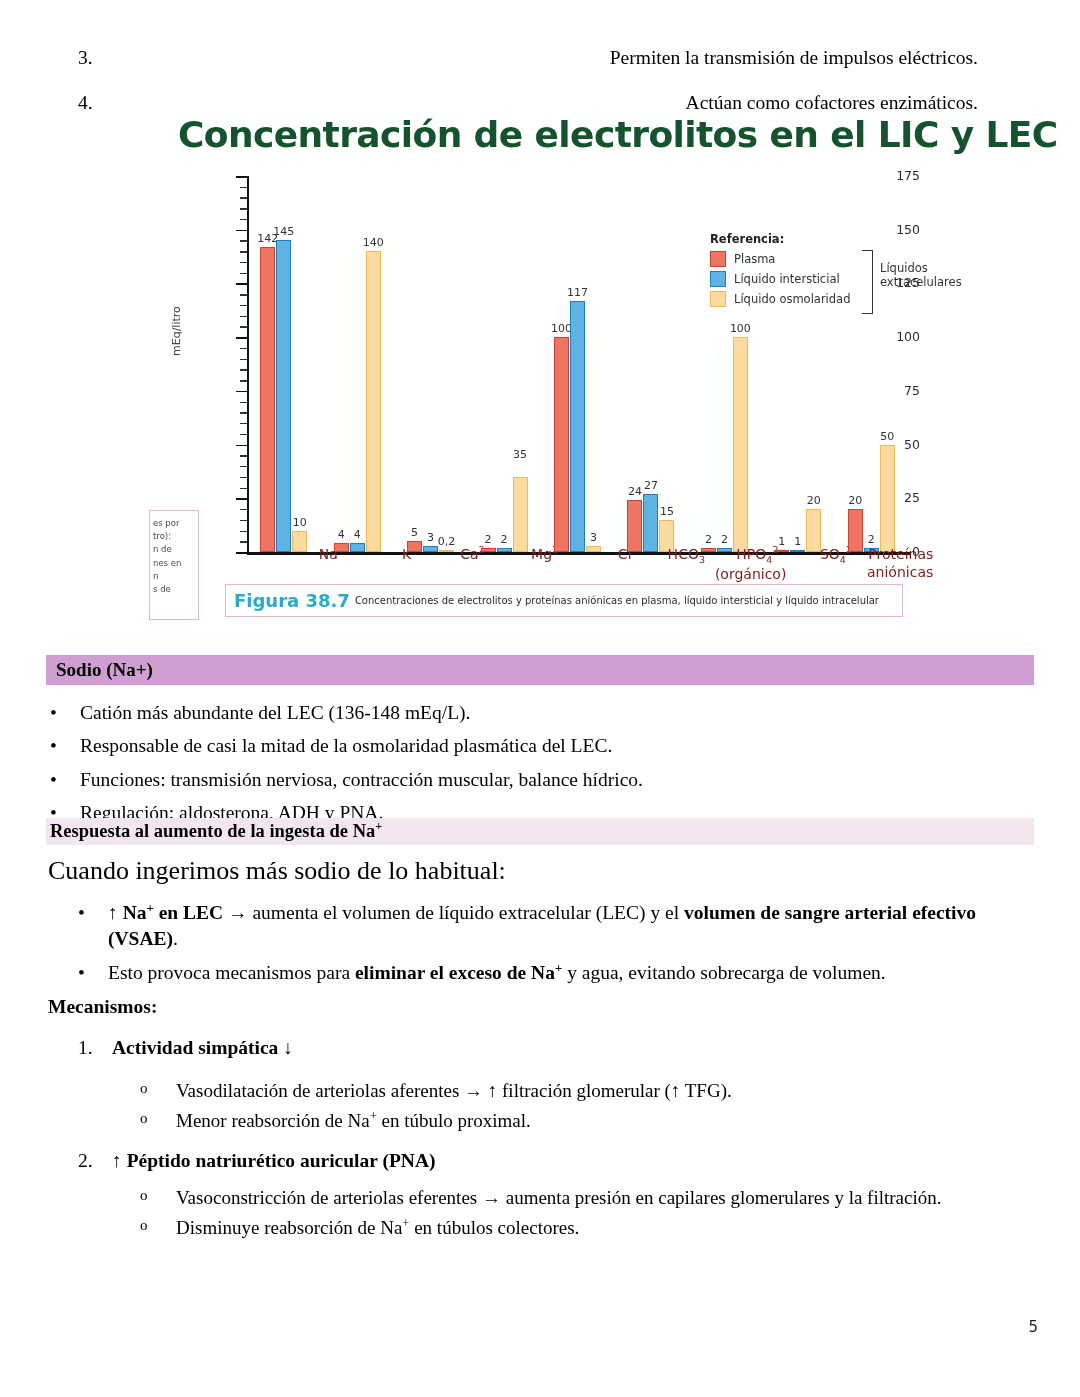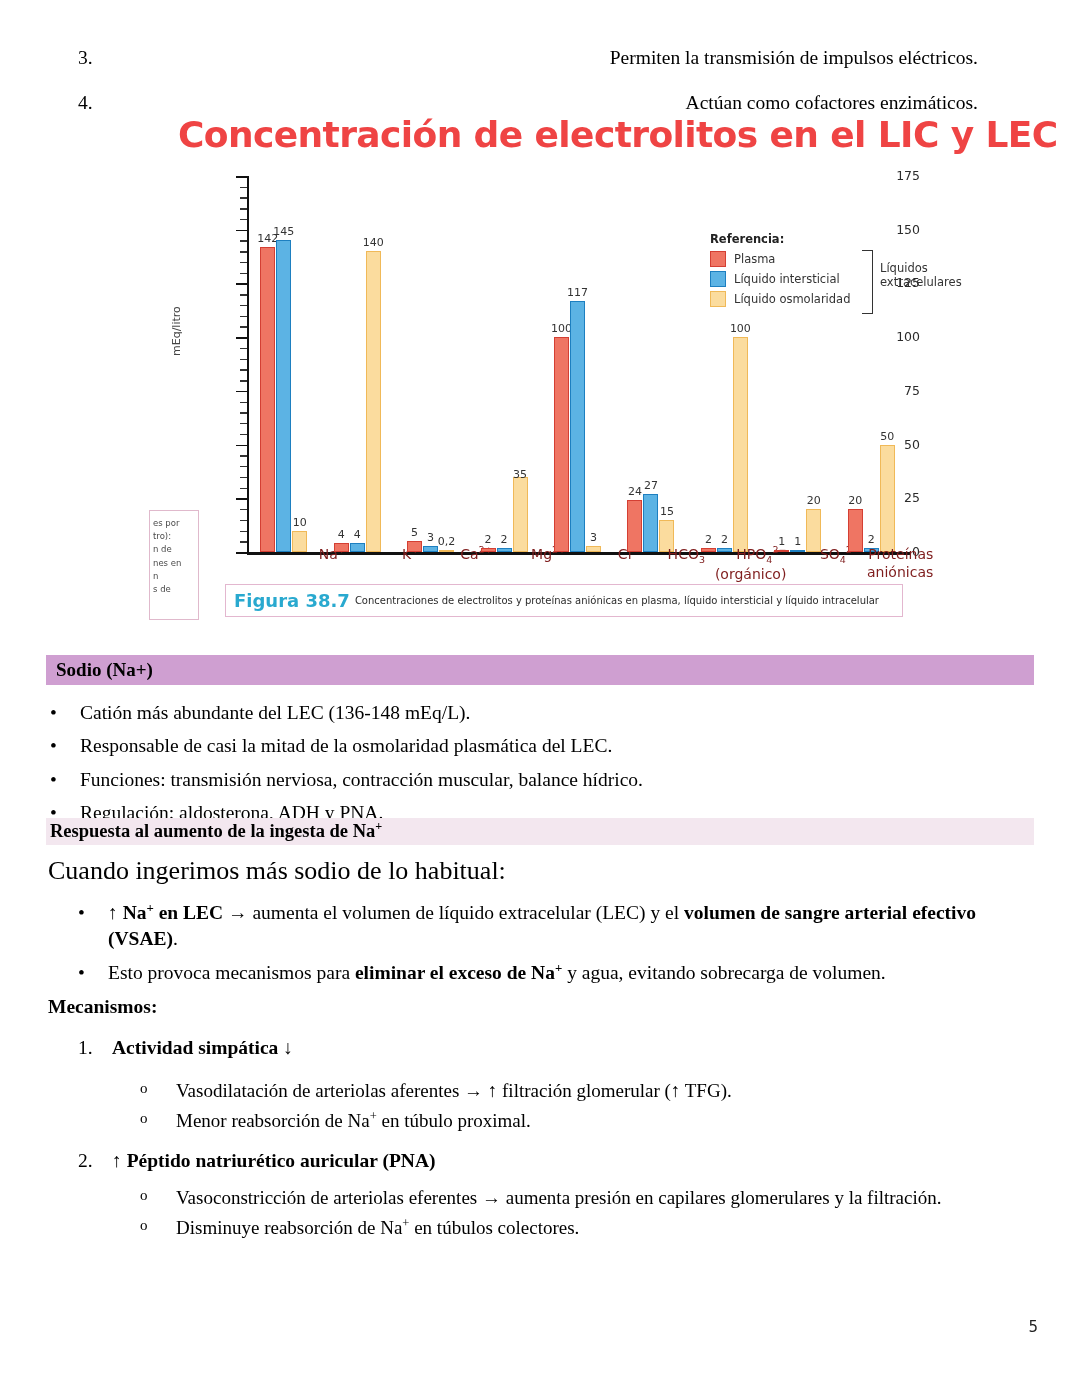--- a/index.html
+++ b/index.html
@@ -18,21 +18,21 @@
   .toplist .li { display:flex; font-size:19.5px; line-height:1.25; margin-bottom:21px; }
   .toplist .num { width:36px; flex:0 0 36px; }
   .toplist .txt { flex:1;text-align:right; }
 
   
   .figure-wrap { position:absolute; left:150px; top:112px; width:770px; height:520px; }
   .chart-title {
     position:absolute; left:28px; top:2px;
     font-family:"DejaVu Sans", sans-serif;
     font-size:36px; font-weight:700; letter-spacing:-0.6px;
-    color:#ef4444; white-space:nowrap;
+    color:#14532d; white-space:nowrap;
   }
 
   .plot { position:absolute; left:22px; top:58px; width:748px; height:400px; }
   .yaxis-label {
     position:absolute; left:-2px; top:186px;
     transform:rotate(-90deg); transform-origin:left top;
     font-family:"DejaVu Sans", sans-serif; font-size:11px; color:#444;
     white-space:nowrap;
   }
   .axis-v { position:absolute; left:75px; top:6px; width:2px; height:378px; background:#111; }
@@ -235,21 +235,21 @@
             <div class="bar intra" style="left: 43.2222px; width: 15px; height: 2.2px; bottom: 2px;"></div>
             <div class="vallab" style="left: 37.2222px; width: 27px; bottom: 6.2px;">0,2</div>
             <div class="catlab" style="left: -23.2778px;">Ca<sup>2+</sup></div>
           </div>
           <div class="group" style="left: 220.333px; width: 73.4444px;">
             <div class="bar plasma" style="left: 11.2222px; width: 15px; height: 4.29714px; bottom: 2px;"></div>
             <div class="vallab" style="left: 5.22222px; width: 27px; bottom: 8.29714px;">2</div>
             <div class="bar inter" style="left: 27.2222px; width: 15px; height: 4.29714px; bottom: 2px;"></div>
             <div class="vallab" style="left: 21.2222px; width: 27px; bottom: 8.29714px;">2</div>
             <div class="bar intra" style="left: 43.2222px; width: 15px; height: 75.2px; bottom: 2px;"></div>
-            <div class="vallab" style="left: 37.2222px; width: 27px; bottom: 73px; margin-top: 24px;">35</div>
+            <div class="vallab" style="left: 37.2222px; width: 27px; bottom: 93px; margin-top: 24px;">35</div>
             <div class="catlab" style="left: -23.2778px;">Mg<sup>2+</sup></div>
           </div>
           <div class="group" style="left: 293.778px; width: 73.4444px;">
             <div class="bar plasma" style="left: 11.2222px; width: 15px; height: 214.857px; bottom: 2px;"></div>
             <div class="vallab" style="left: 5.22222px; width: 27px; bottom: 218.857px;">100</div>
             <div class="bar inter" style="left: 27.2222px; width: 15px; height: 251.383px; bottom: 2px;"></div>
             <div class="vallab" style="left: 21.2222px; width: 27px; bottom: 255.383px;">117</div>
             <div class="bar intra" style="left: 43.2222px; width: 15px; height: 6.44571px; bottom: 2px;"></div>
             <div class="vallab" style="left: 37.2222px; width: 27px; bottom: 10.4457px;">3</div>
             <div class="catlab" style="left: -23.2778px;">Cl<sup>−</sup></div>

